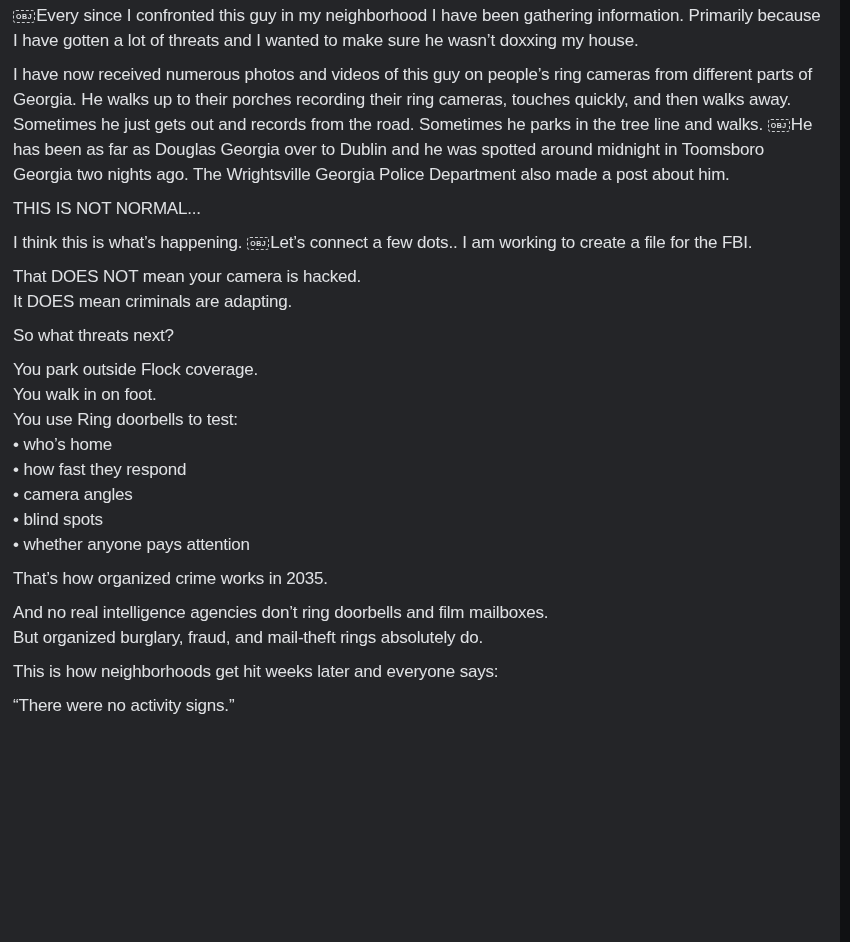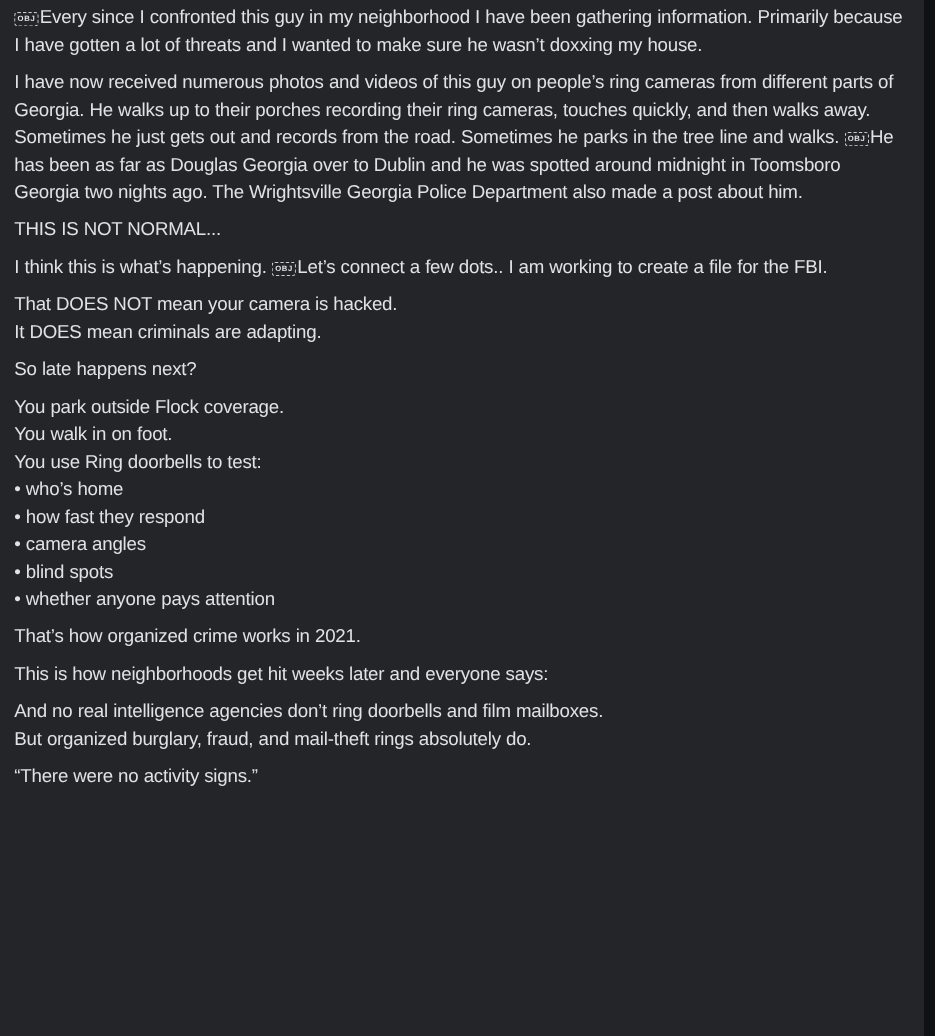--- a/index.html
+++ b/index.html
@@ -53,20 +53,20 @@
 </style>
 </head>
 <body style="background: rgb(36, 37, 40);">
 
 <main class="post-content" id="post-body" style="color: rgb(224, 226, 229);">
     <p class="para"><span class="obj">OBJ</span>Every since I confronted this guy in my neighborhood I have been gathering information. Primarily because I have gotten a lot of threats and I wanted to make sure he wasn’t doxxing my house.</p>
     <p class="para">I have now received numerous photos and videos of this guy on people’s ring cameras from different parts of Georgia. He walks up to their porches recording their ring cameras, touches quickly, and then walks away. Sometimes he just gets out and records from the road. Sometimes he parks in the tree line and walks. <span class="obj">OBJ</span>He has been as far as Douglas Georgia over to Dublin and he was spotted around midnight in Toomsboro Georgia two nights ago. The Wrightsville Georgia Police Department also made a post about him.</p>
     <p class="para">THIS IS NOT NORMAL...</p>
     <p class="para">I think this is what’s happening. <span class="obj">OBJ</span>Let’s connect a few dots.. I am working to create a file for the FBI.</p>
     <p class="para">That DOES NOT mean your camera is hacked.<br>It DOES mean criminals are adapting.</p>
-    <p class="para">So late happens next?</p>
+    <p class="para">So what threats next?</p>
     <p class="para">You park outside Flock coverage.<br>You walk in on foot.<br>You use Ring doorbells to test:<br>• who’s home<br>• how fast they respond<br>• camera angles<br>• blind spots<br>• whether anyone pays attention</p>
-    <p class="para">That’s how organized crime works in 2021.</p>
+    <p class="para">That’s how organized crime works in 2035.</p>
+    <p class="para">And no real intelligence agencies don’t ring doorbells and film mailboxes.<br>But organized burglary, fraud, and mail-theft rings absolutely do.</p>
     <p class="para">This is how neighborhoods get hit weeks later and everyone says:</p>
-    <p class="para">And no real intelligence agencies don’t ring doorbells and film mailboxes.<br>But organized burglary, fraud, and mail-theft rings absolutely do.</p>
     <p class="para">“There were no activity signs.”</p>
   </main>
 <div class="edge-gutter" style="background: rgb(16, 17, 19);"></div>
 
 </body></html>

